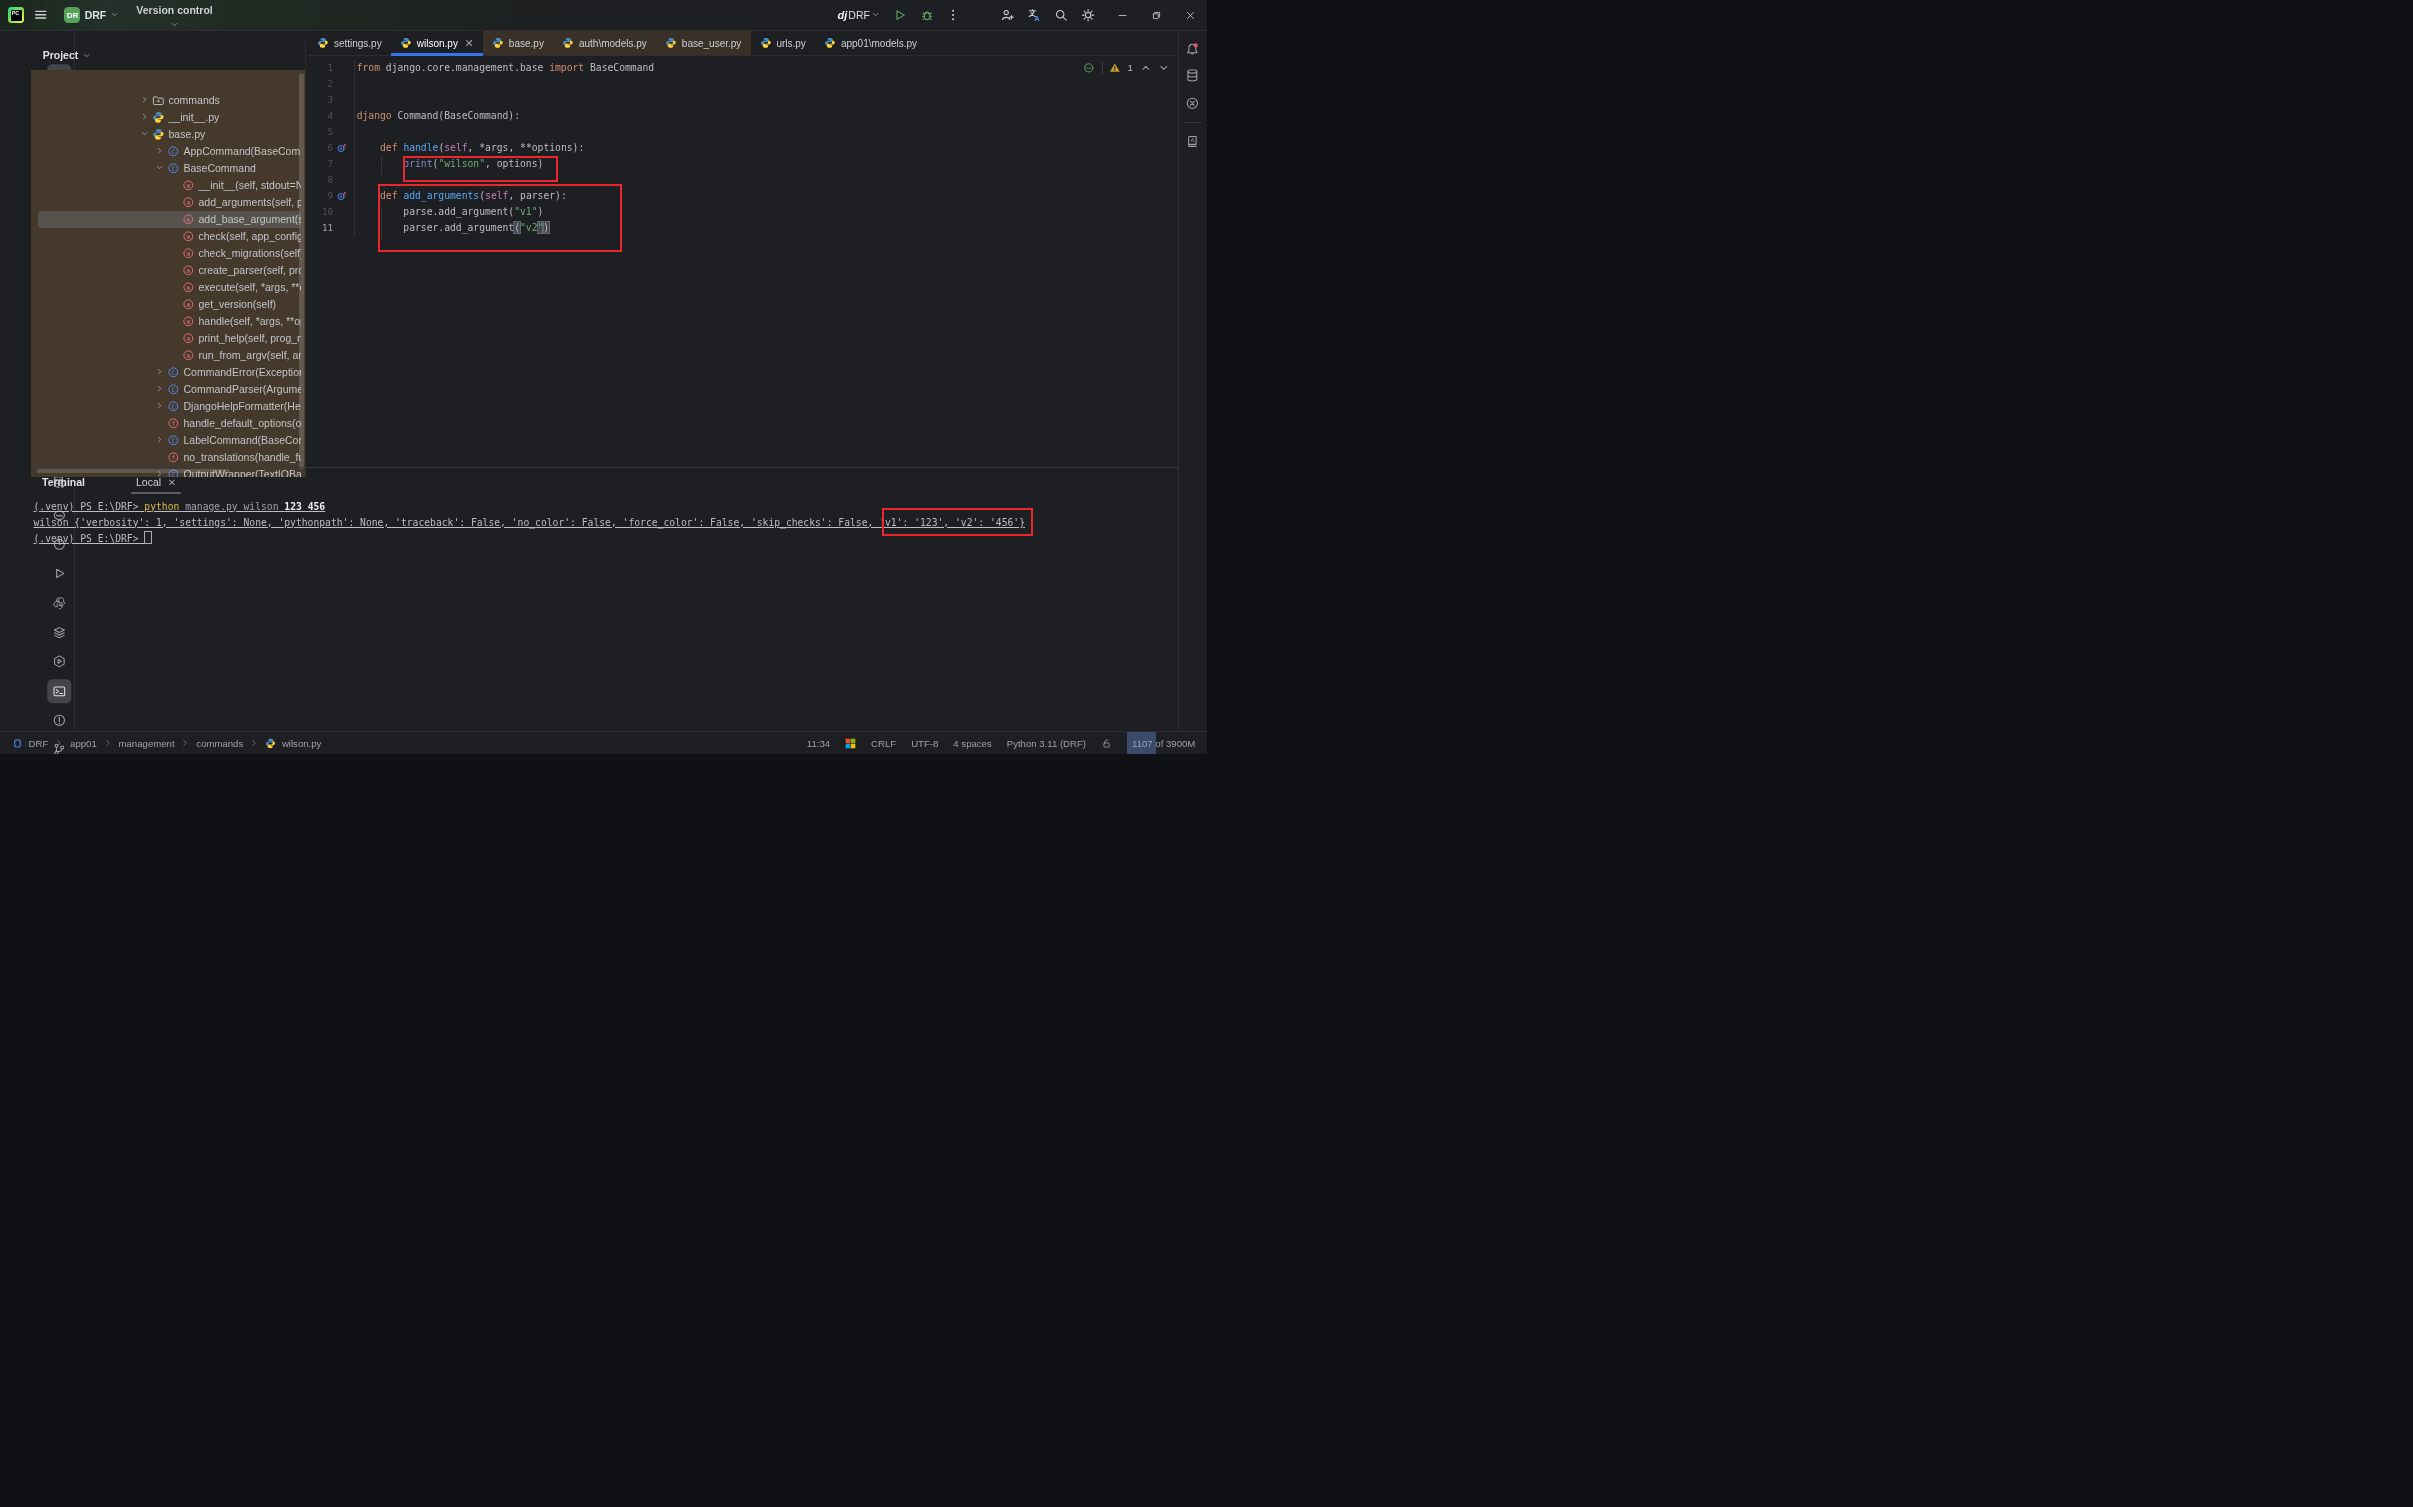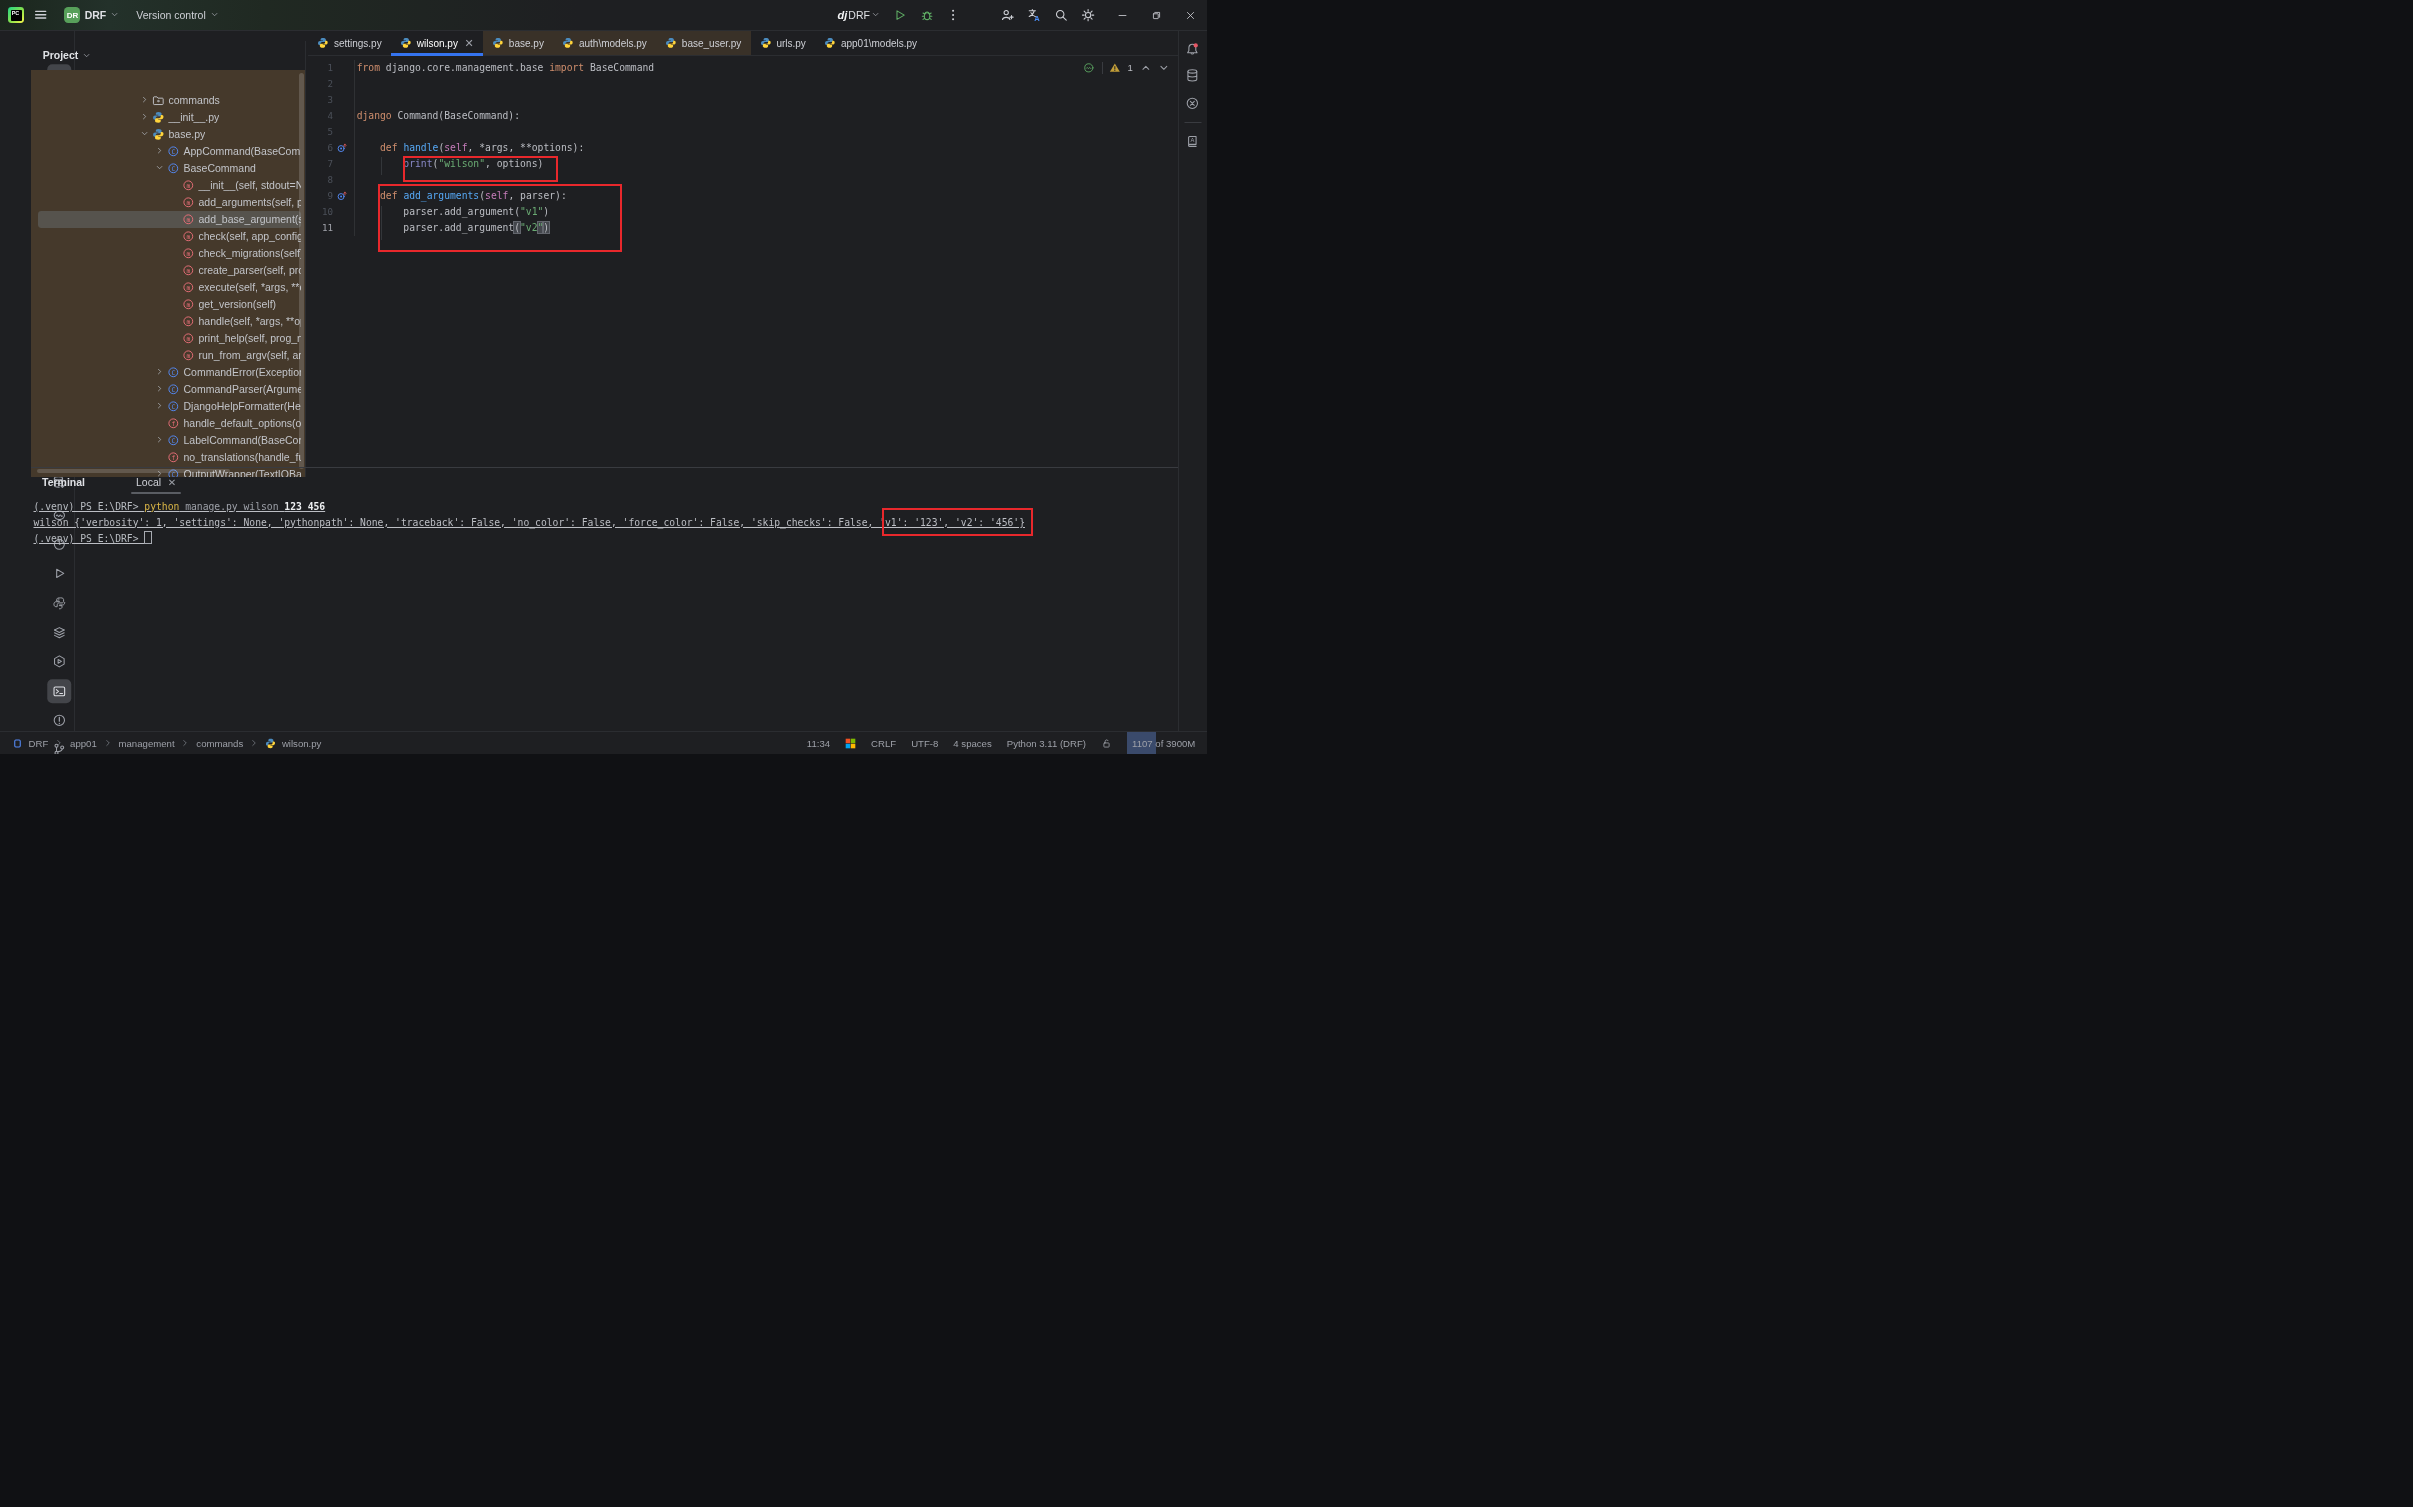--- a/index.html
+++ b/index.html
@@ -14,21 +14,21 @@
     display:flex;align-items:center;border-bottom:0.8px solid #2B2D31;box-sizing:border-box;}
   .pc-logo{width:16px;height:16px;border-radius:3.4px;margin-left:8.4px;
     background:linear-gradient(135deg,#21D789 0%,#8AE24A 55%,#FCF84A 100%);position:relative;flex:none;}
   .pc-logo i{position:absolute;left:2.5px;top:2.5px;right:2.5px;bottom:2.5px;background:#000;border-radius:0.8px;
     font-style:normal;color:#fff;font-size:5.4px;font-weight:bold;display:flex;align-items:flex-start;padding:0.8px;}
   .tb-btn{height:22px;display:flex;align-items:center;gap:4.2px;padding:0 5px;border-radius:4.2px;color:#DFE1E5;}
   .burger{margin-left:10px;width:13.4px;height:13.4px;color:#CED0D6;}
   .proj-widget{margin-left:11.7px;font-weight:bold;}
   .dr-badge{width:16px;height:16px;border-radius:4.2px;background:#57A05A;color:#fff;font-size:8px;font-weight:bold;
     display:flex;align-items:center;justify-content:center;}
-  .vc-widget{margin-left:6.7px;color:#CED0D6;font-weight:normal;}
+  .vc-widget{margin-left:6.7px;color:#CED0D6;font-weight:bold;flex-direction:column;}
   .chev{width:9.2px;height:9.2px;color:#9DA0A8;}
   .tb-right{position:absolute;right:0;top:0;height:30px;display:flex;align-items:center;}
   .run-widget{display:flex;align-items:center;gap:1px;color:#DFE1E5;}
   .dj{font-weight:bold;font-style:italic;color:#F2F3F5;font-size:11px;}
   .tb-ic{width:14.2px;height:14.2px;color:#CED0D6;margin-left:12.6px;}
   .tb-ic.green{color:#5FAD65;}
   .win-btn{width:34px;height:30px;display:flex;align-items:center;justify-content:center;color:#CED0D6;}
   .win-btn svg{width:11px;height:11px;}
 
   
@@ -762,21 +762,21 @@
                 <path d="M12.2 6.8V3M10.7 4.5L12.2 3l1.5 1.5" stroke="#DB5C5C"></path>
               </svg>
             </span>
           </span>
           <span class="ecode"><span class="c-pl">    </span><span class="c-kw">def</span><span class="c-pl"> </span><span class="c-fn">add_arguments</span><span class="c-pl">(</span><span class="c-self">self</span><span class="c-pl">, parser):</span></span>
         </div>
         <div class="eline">
           <span class="gut">
             <span class="lnum">10</span>
           </span>
-          <span class="ecode"><span class="c-pl">        parser.add_argument(</span><span class="c-str">"v1"</span><span class="c-pl">)</span></span>
+          <span class="ecode"><span class="c-pl">        parse.add_argument(</span><span class="c-str">"v1"</span><span class="c-pl">)</span></span>
         </div>
         <div class="eline">
           <span class="gut">
             <span class="lnum cur">11</span>
           </span>
           <span class="ecode"><span class="c-pl">        parser.add_argument</span><span class="c-plh">(</span><span class="c-str">"v2</span><span class="c-strh">"</span><span class="c-plh">)</span><span class="c-caret"></span></span>
         </div>
         <div class="inspect">
         <span class="icon" id="ic-ok">
             <svg viewBox="0 0 16 16" fill="none" stroke="currentColor" stroke-width="1.2" stroke-linecap="round" stroke-linejoin="round">

